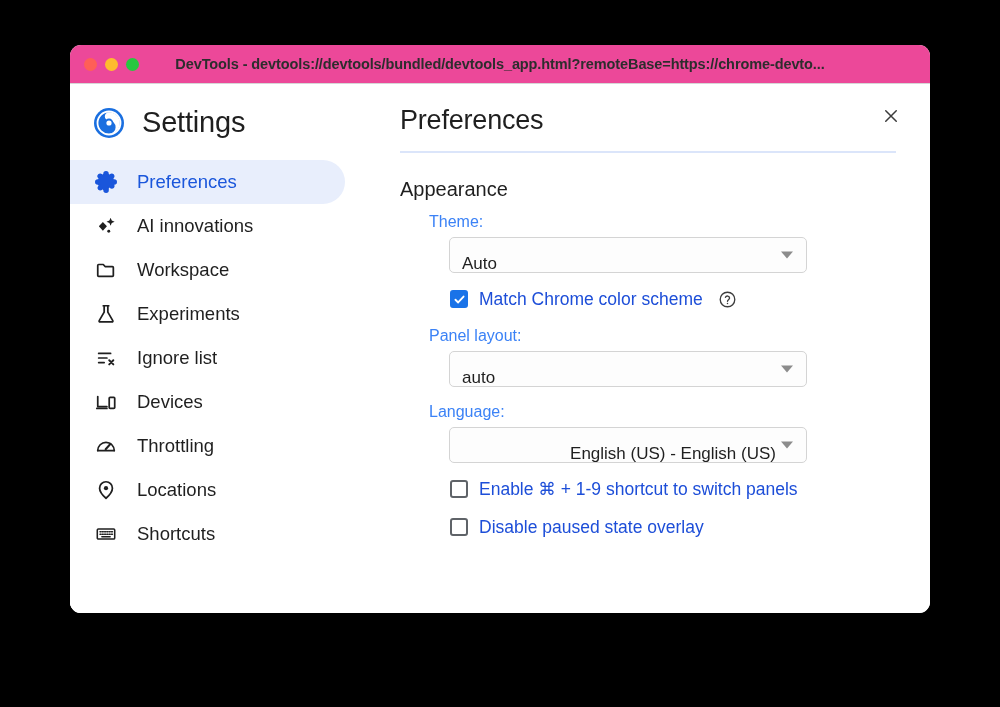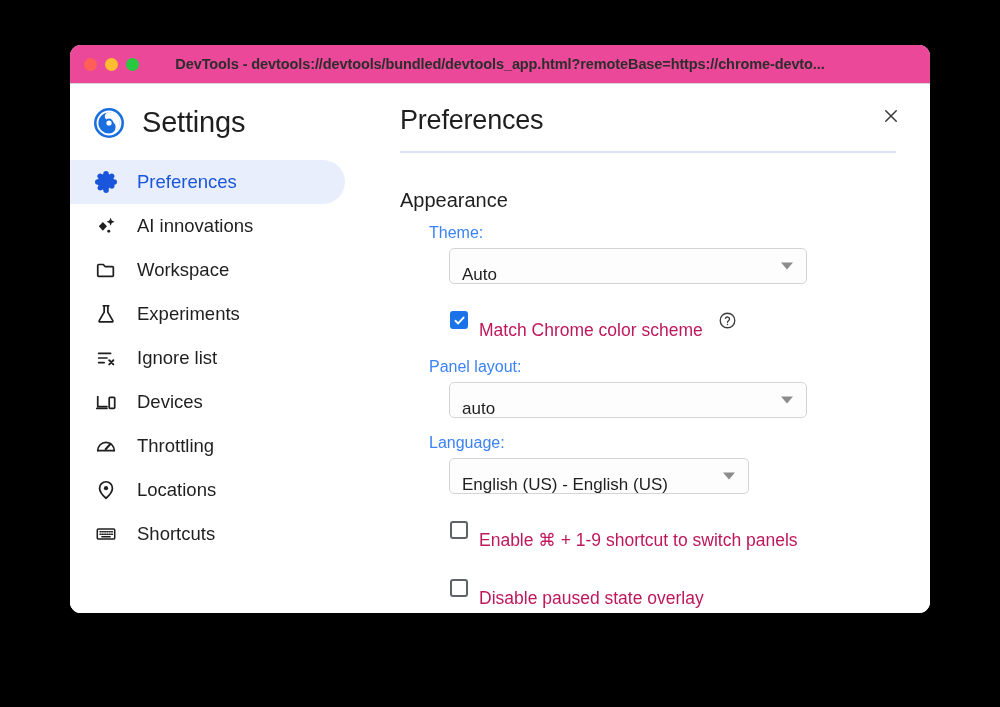--- a/index.html
+++ b/index.html
@@ -167,21 +167,21 @@
   #title-rule {
     height: 2px;
     background: #dbe5fa;
     margin-top: 15px;
     margin-right: 6px;
   }
 
   #section-heading {
     font-size: 20px;
     color: #1f1f1f;
-    margin-top: 36px;
+    margin-top: 25px;
     margin-bottom: 12px;
     font-weight: normal;
   }
 
   .field-group { padding-left: 29px; }
   .field-label {
     font-size: 16px;
     color: #3b82f6;
     margin-bottom: 6px;
     display: block;
@@ -239,27 +239,26 @@
     cursor: pointer;
   }
   .checkbox.checked {
     background: #1a73e8;
     border-color: #1a73e8;
   }
   .checkbox .tick { display: none; }
   .checkbox.checked .tick { display: block; }
   .check-label {
     font-size: 17.5px;
-    color: #be185d;
+    color: #1d4ed8;
     white-space: nowrap;
-    margin-top: 20px;
   }
   .help-icon { cursor: pointer; display: flex; align-items: center; margin-left: 4px; }
 
-  .lang-select { width: 300px; }
+  .lang-select { width: 358px; justify-content: flex-end; }
 </style>
 </head>
 <body>
 
 <div id="app-window">
 
   <div id="titlebar">
     <div class="traffic-lights">
       <span class="light close"></span>
       <span class="light minimize"></span>

